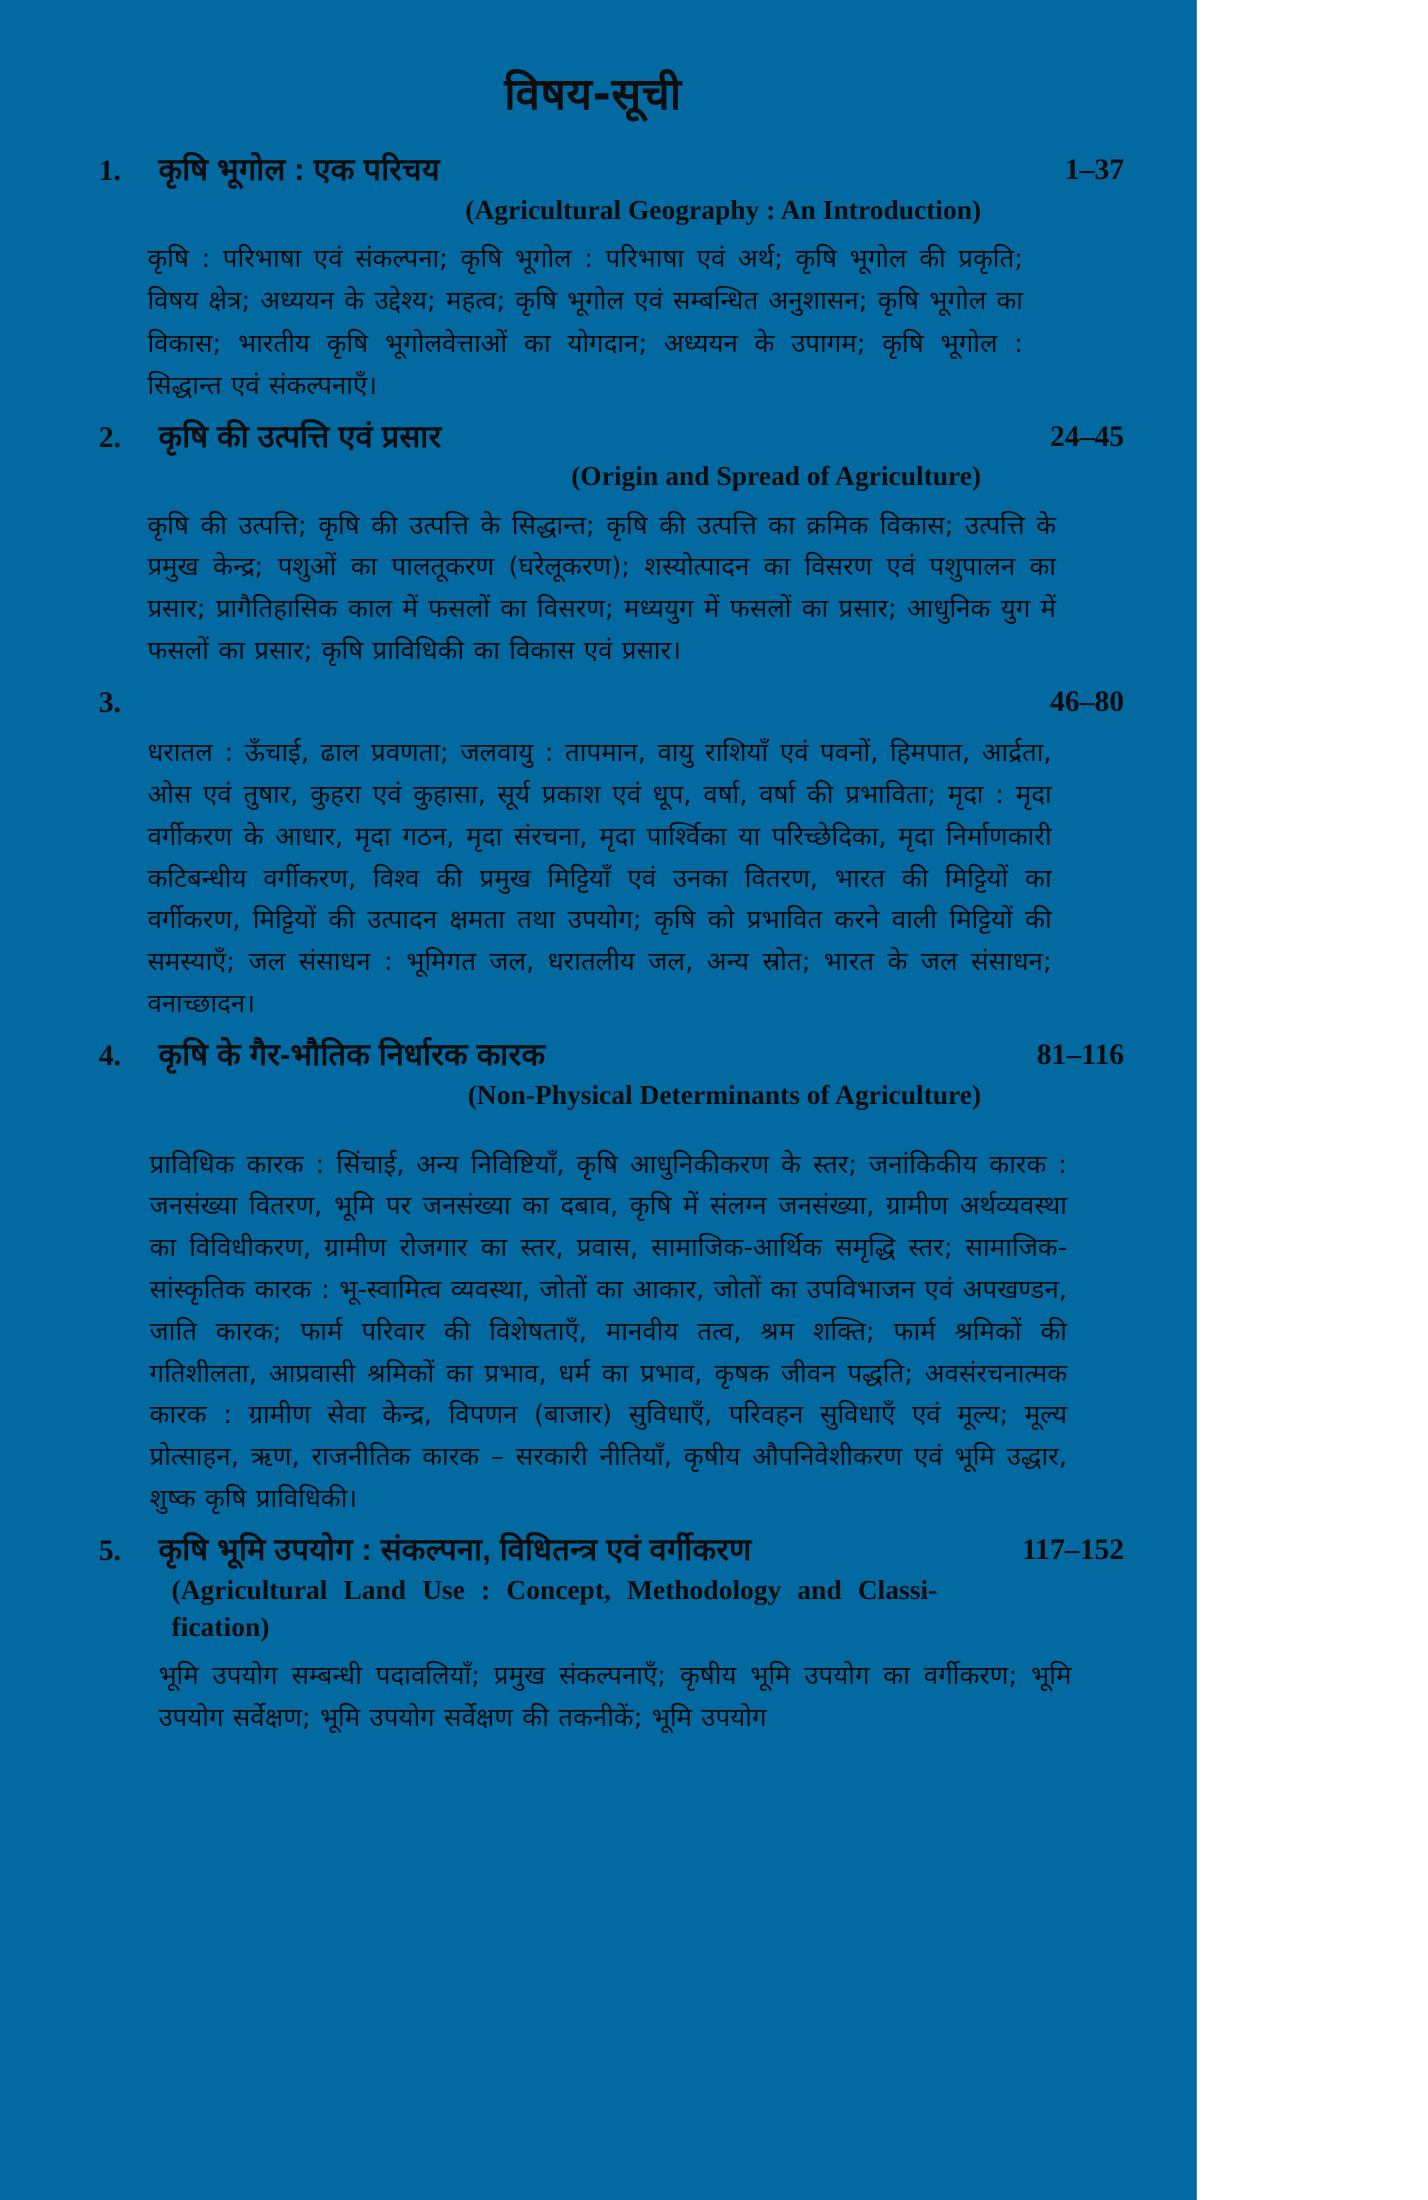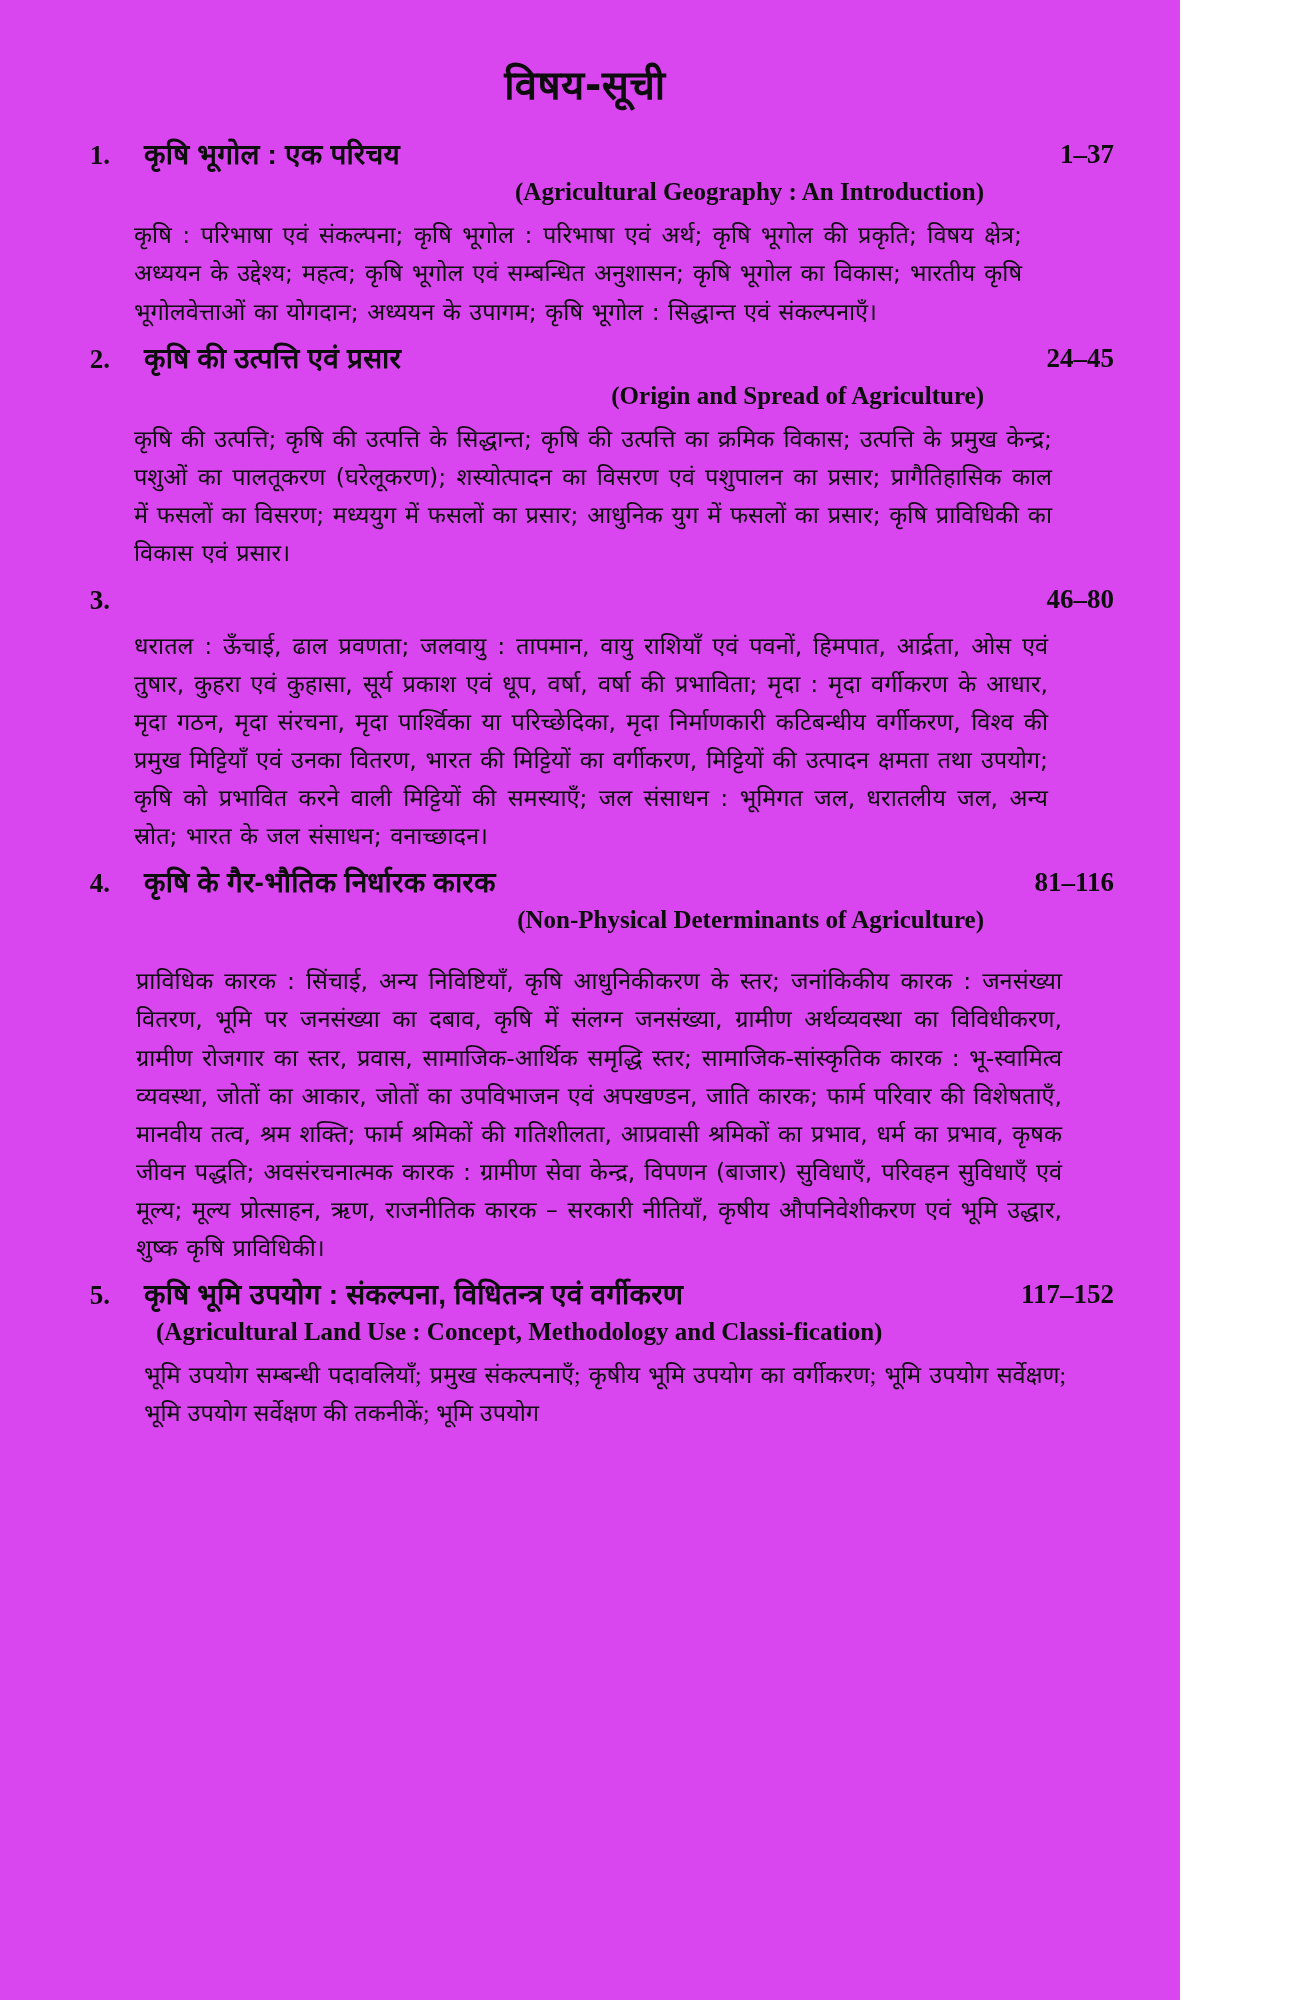--- a/index.html
+++ b/index.html
@@ -8,25 +8,25 @@
   }
   body {
     width: 1298px;
     min-height: 2000px;
     background: #ffffff;
     font-family: "Liberation Serif", "DejaVu Serif", serif;
     color: #0d0d0d;
   }
   .page {
     position: relative;
-    width: 1180px;
+    width: 1088px;
     min-height: 2000px;
     box-sizing: border-box;
     padding: 46px 66px 30px 56px;
-    background: #d946ef;
+    background: #0369a1;
   }
   .page-title {
     text-align: center;
     font-size: 40px;
     font-weight: 700;
     letter-spacing: 0.5px;
     margin: 10px 0 26px 0;
     font-family: "DejaVu Sans", "Liberation Sans", sans-serif;
   }
   .toc {
@@ -90,21 +90,21 @@
     font-family: "DejaVu Sans", "Liberation Sans", sans-serif;
     line-height: 1.62;
     text-align: justify;
     margin: 8px 0 10px 0;
     padding-left: 78px;
     padding-right: 58px;
     word-spacing: 1px;
   }
   .entry.e1 .desc { padding-right: 92px; }
   .entry.e5 .title-en { padding-left: 28px; }
-  .entry.e5 .desc { padding-left: 88px; padding-right: 48px; font-family: Liberation Serif, serif; }
+  .entry.e5 .desc { padding-left: 88px; padding-right: 48px; }
   .entry.e4 .desc { padding-left: 80px; padding-right: 52px; margin-top: 26px; }
   .entry.e2 .desc { padding-left: 78px; padding-right: 62px; }
   .entry.e3 .desc { padding-left: 78px; padding-right: 66px; }
 </style>
 </head>
 <body>
 
 <div class="page">
 
   <div class="page-title">विषय-सूची</div>

